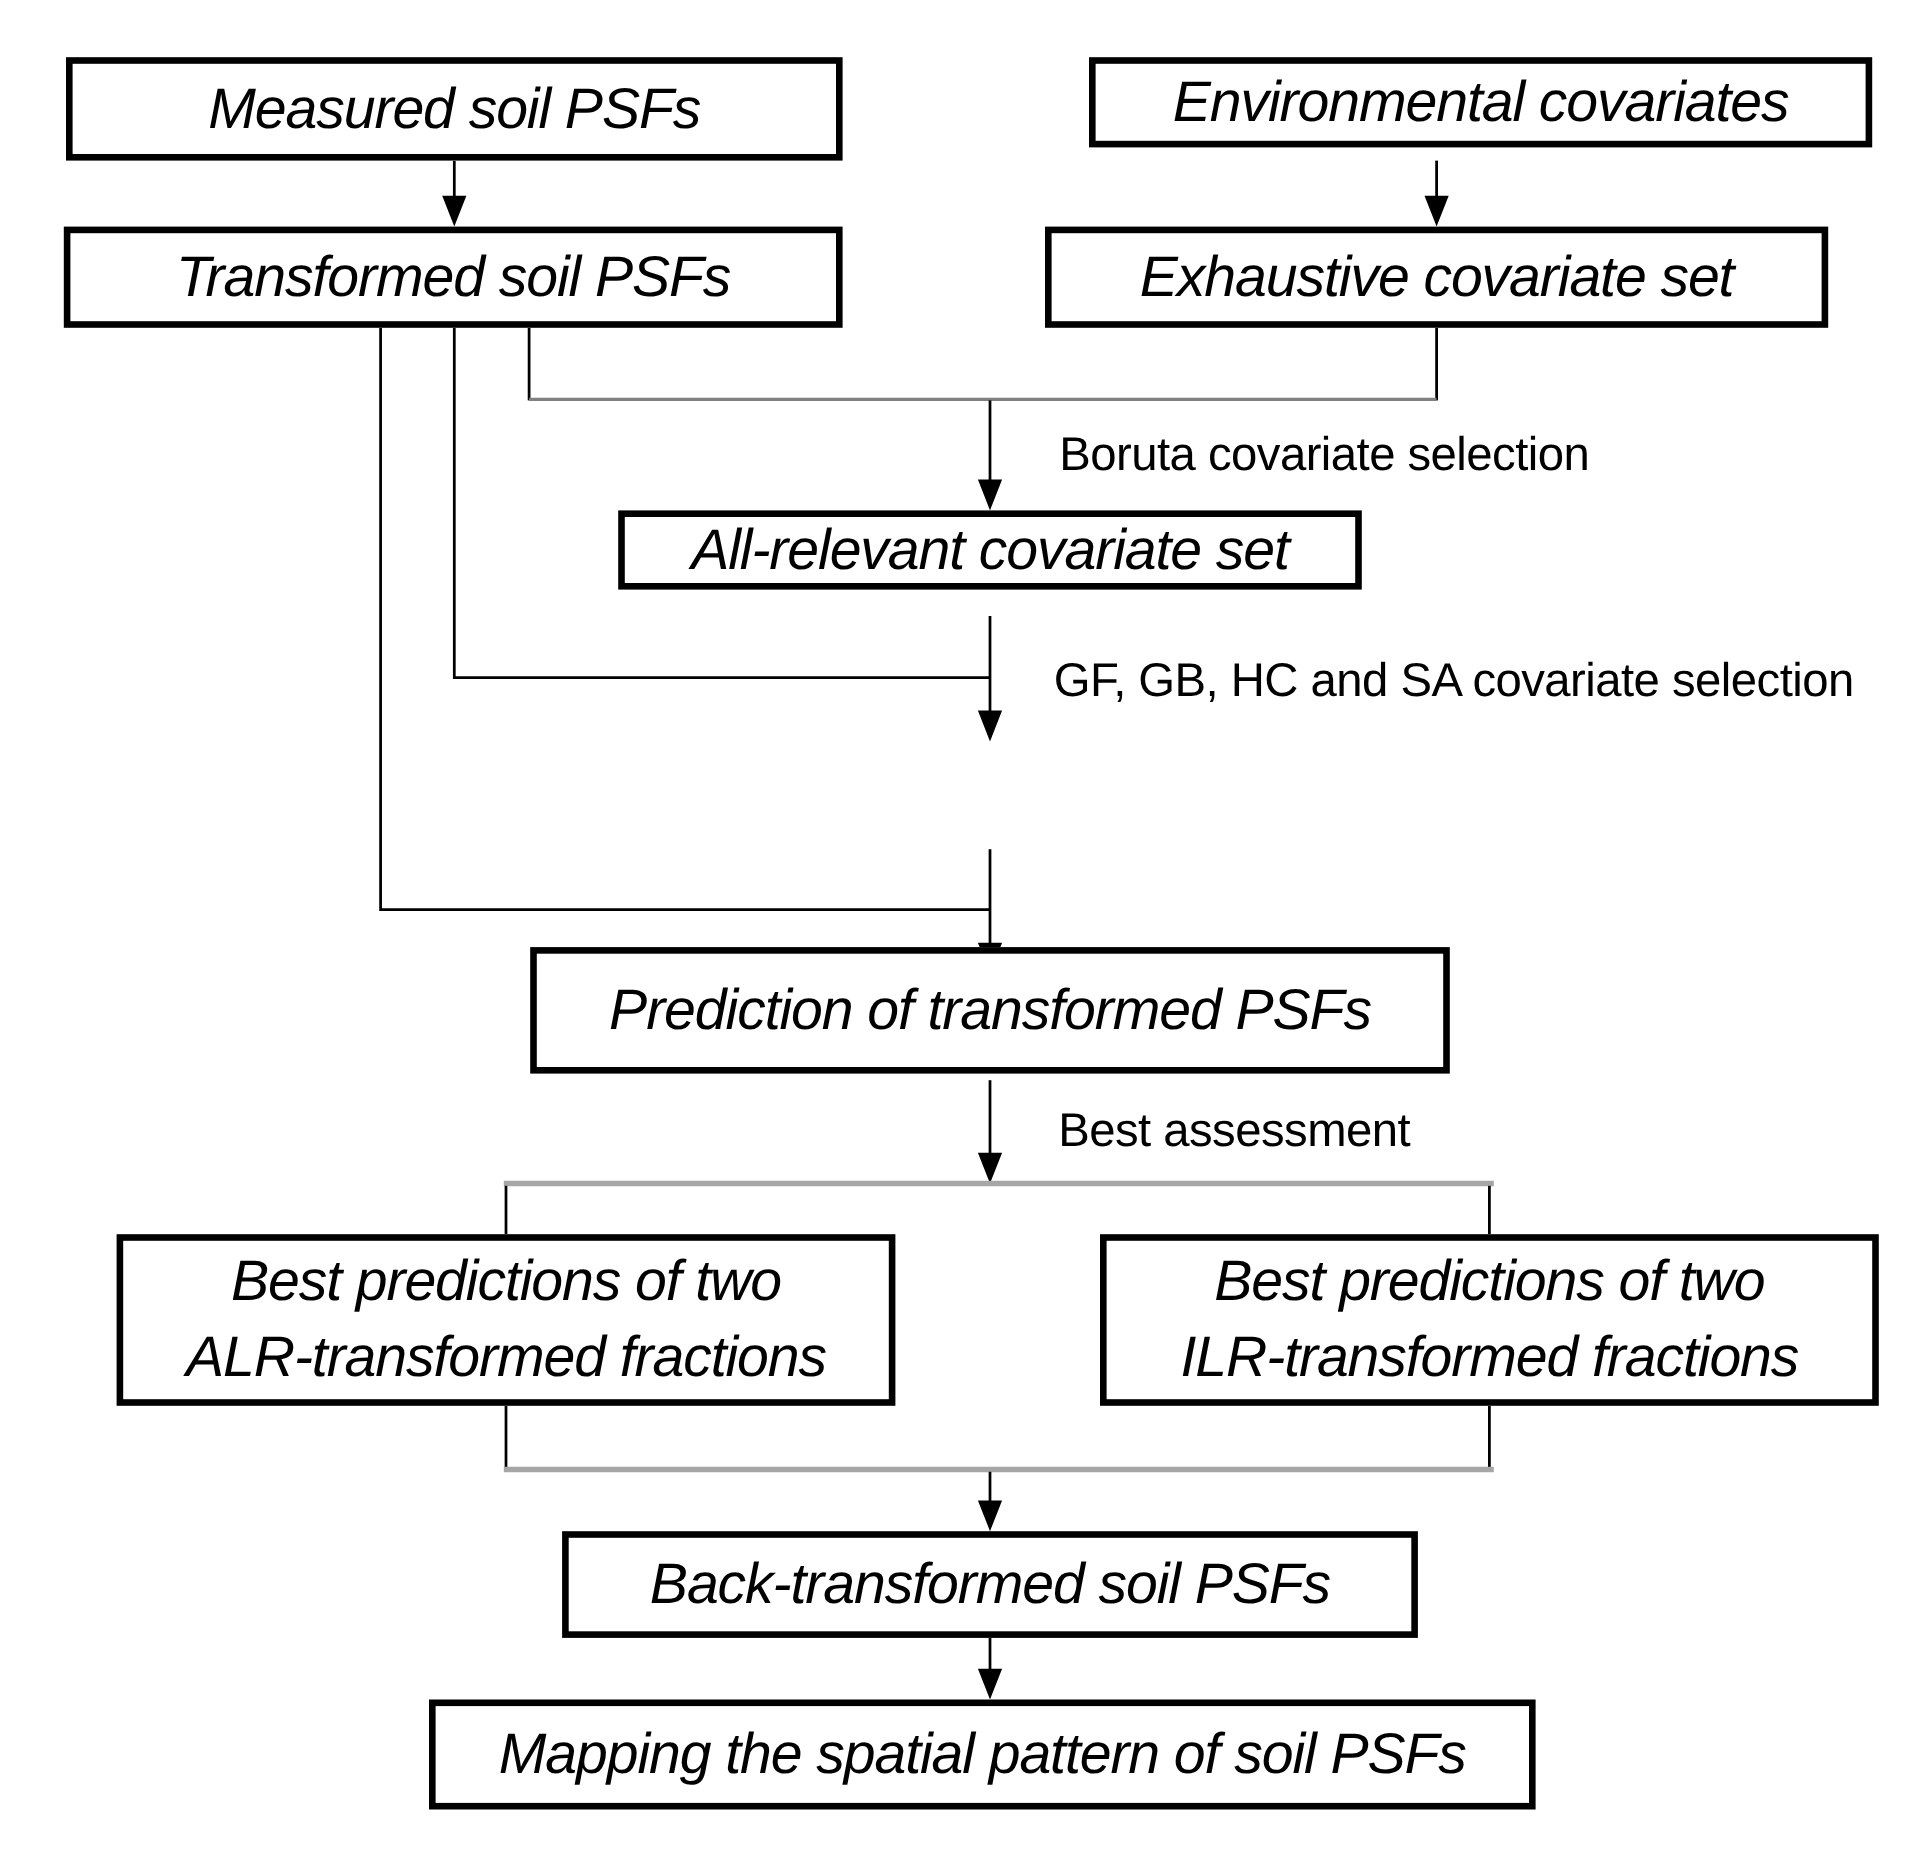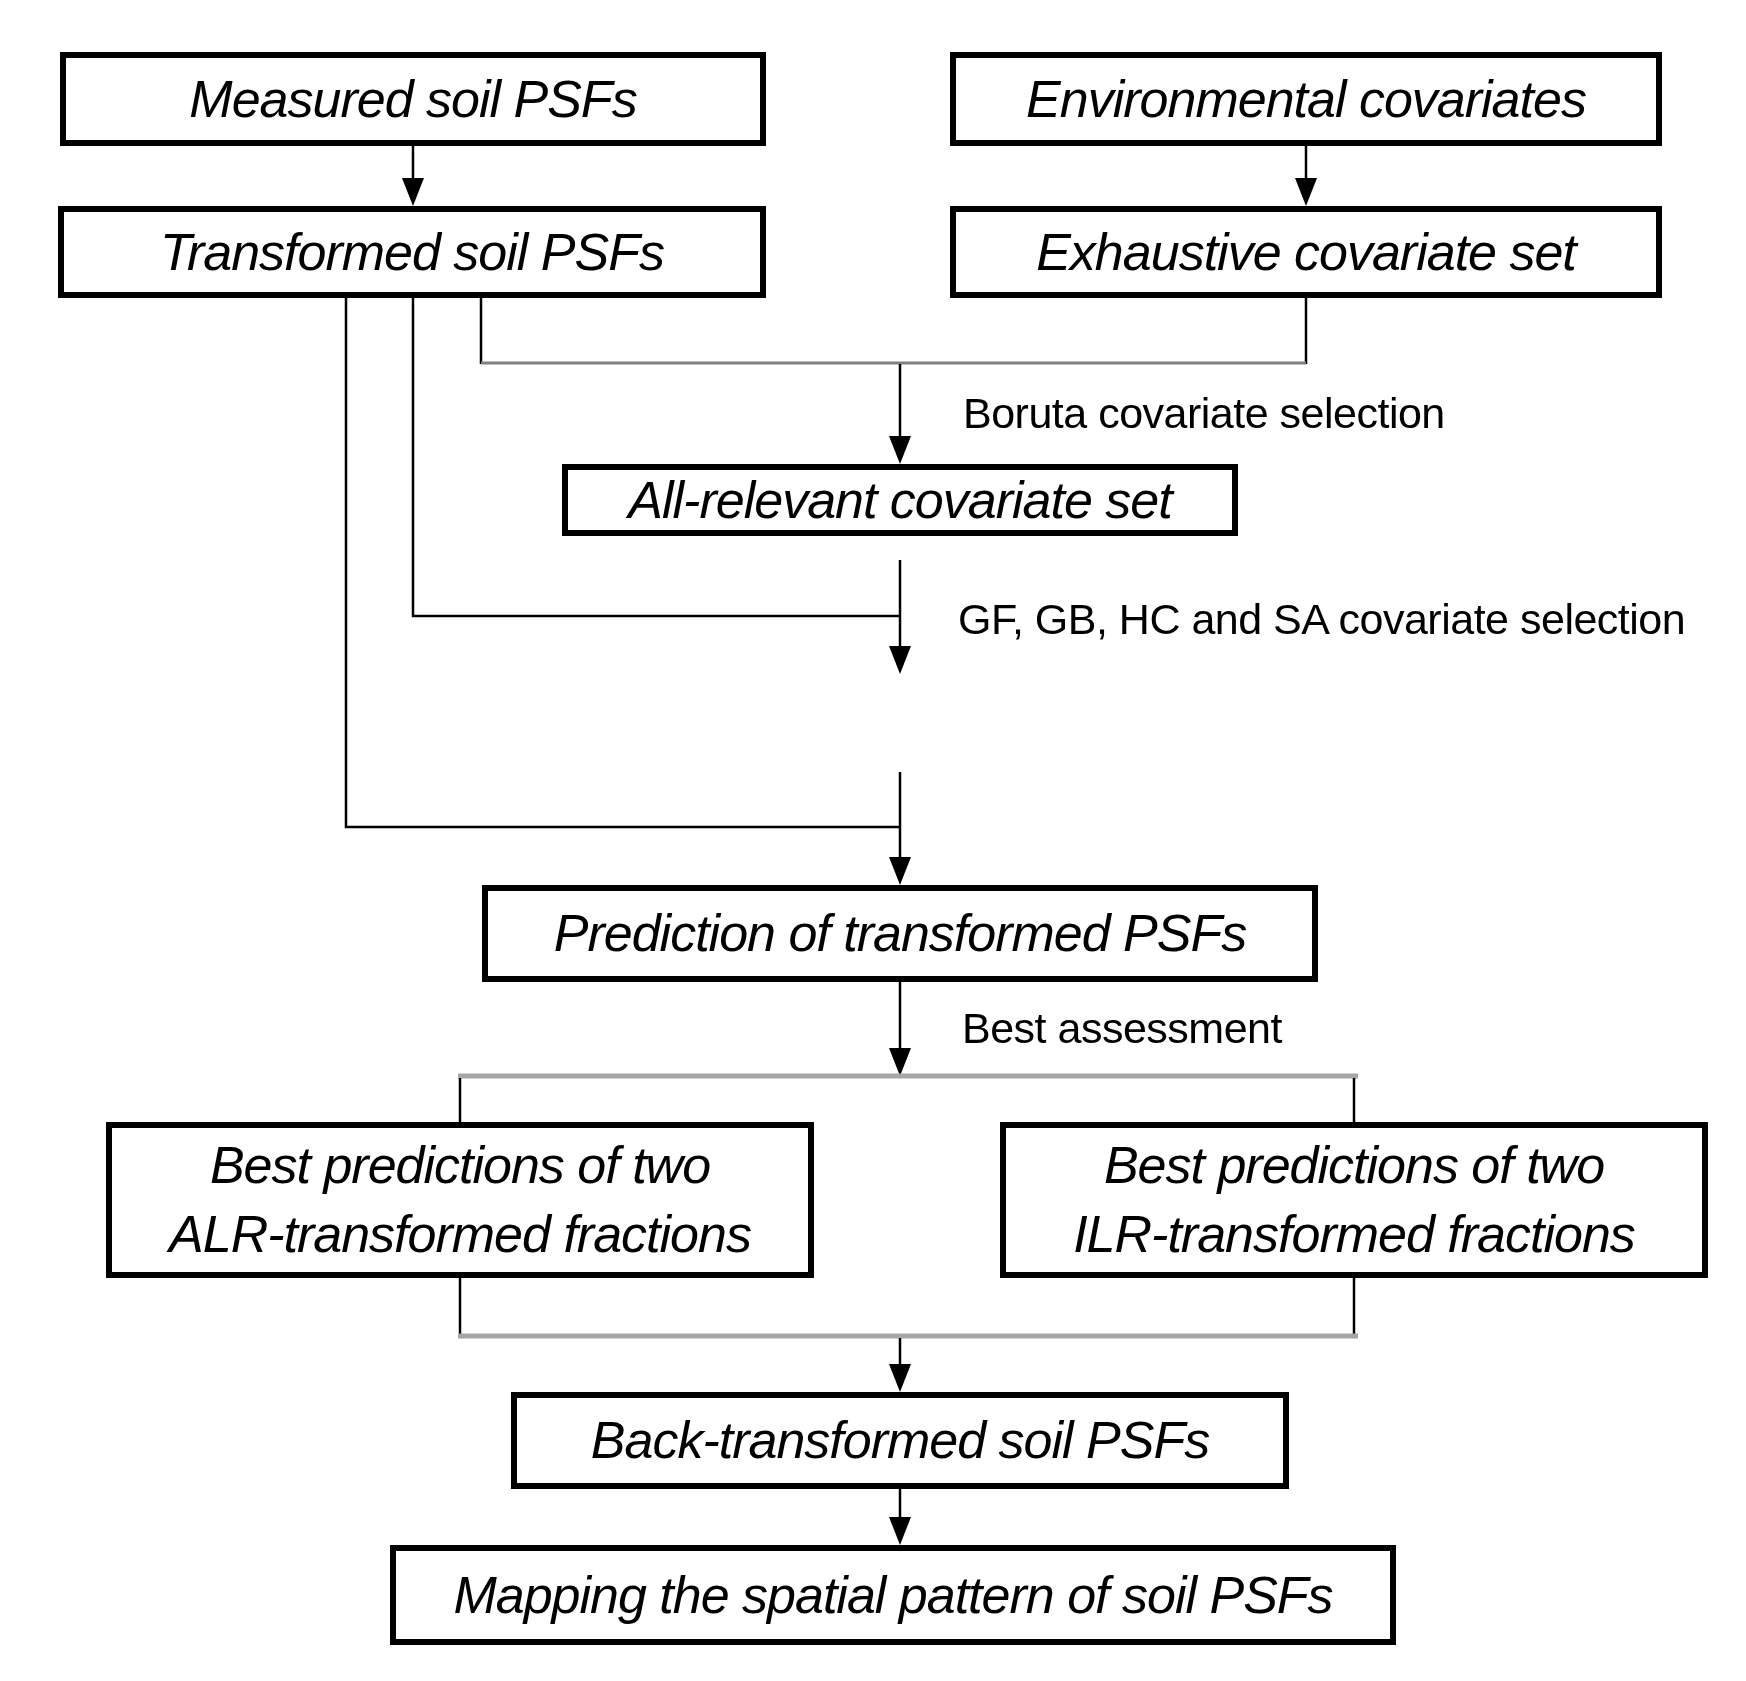--- a/index.html
+++ b/index.html
@@ -132,21 +132,21 @@
       <path class="tri" d="M889 1517 L911 1517 L900 1545 Z"></path>
     </g>
   </svg>
 
   <div class="box" style="left:60px;top:52px;width:706px;height:94px">
     <span class="inner">
         <span class="bl">Measured soil PSFs</span>
       </span>
   </div>
 
-  <div class="box" style="left:950px;top:52px;width:712px;height:94px">
+  <div class="box" style="left:990px;top:52px;width:712px;height:82px">
     <span class="inner">
         <span class="bl">Environmental covariates</span>
       </span>
   </div>
 
   <div class="box" style="left:950px;top:206px;width:712px;height:92px">
     <span class="inner">
         <span class="bl">Exhaustive covariate set</span>
       </span>
   </div>
@@ -157,21 +157,21 @@
       </span>
   </div>
 
   <div class="box" style="left:562px;top:464px;width:676px;height:72px">
     <span class="inner">
         <span class="bl">All-relevant covariate set</span>
       </span>
   </div>
 
 
-  <div class="box" style="left:482px;top:885px;width:836px;height:97px">
+  <div class="box" style="left:482px;top:861px;width:836px;height:115px">
     <span class="inner">
         <span class="bl">Prediction of transformed PSFs</span>
       </span>
   </div>
 
   <div class="box" style="left:106px;top:1122px;width:708px;height:156px">
     <span class="inner">
       <span class="bl">Best predictions of two</span>
       <span class="bl">ALR-transformed fractions</span>
     </span>

